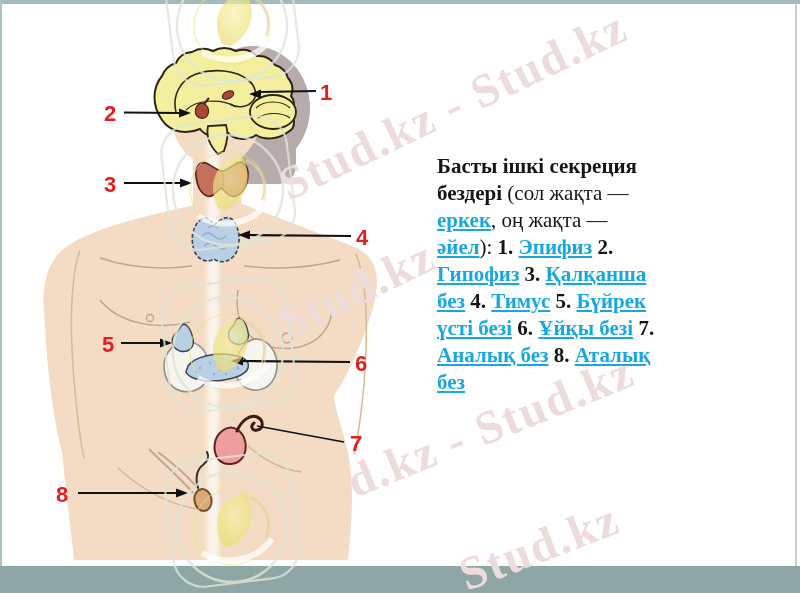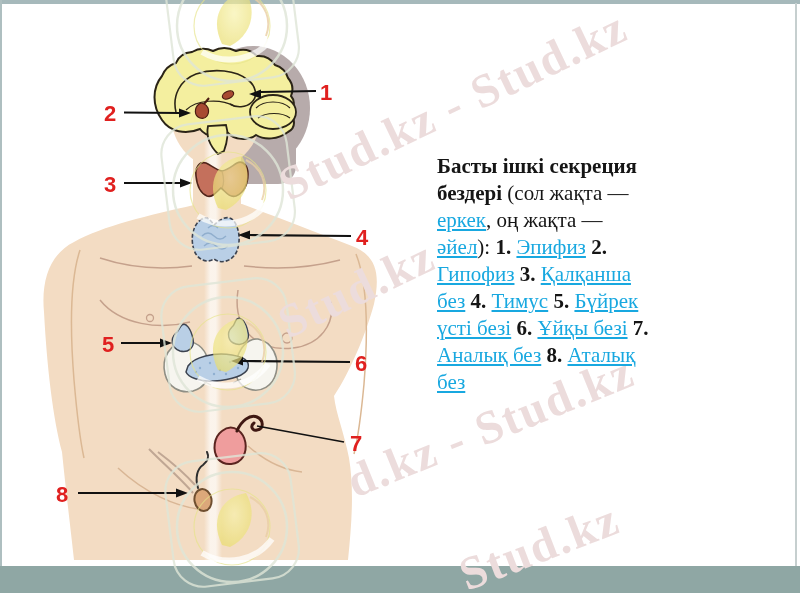--- a/index.html
+++ b/index.html
@@ -11,21 +11,21 @@
   .right-edge{position:absolute;left:795px;top:3px;width:2px;height:563px;}
   .bottom-bar{position:absolute;left:0;top:566px;width:800px;height:27px;}
   
   .layer{position:absolute;left:0;top:0;width:800px;height:593px;pointer-events:none;}
   svg text.red-num{font-family:"Liberation Sans",sans-serif;font-size:22px;font-weight:bold;}
   svg text.wm{font-family:"Liberation Serif",serif;font-weight:bold;letter-spacing:2px;}
   
   .text-col{position:absolute;left:437px;top:153px;width:262px;
             font-size:21px;line-height:27px;color:#151515;}
   .text-col .seg-b{font-weight:bold;}
-  .text-col a.seg-l{text-decoration:underline;pointer-events:auto;cursor:pointer;}
+  .text-col a.seg-l{text-decoration:underline;pointer-events:auto;cursor:pointer;font-weight:bold;}
 </style>
 </head>
 <body>
 
 <div id="page">
 
   <svg class="layer" viewBox="0 0 800 593" width="800" height="593">
     <defs>
       <linearGradient id="stripeGrad" x1="0" y1="0" x2="1" y2="0">
         <stop offset="0" stop-color="#ffffff" stop-opacity="0"></stop>

